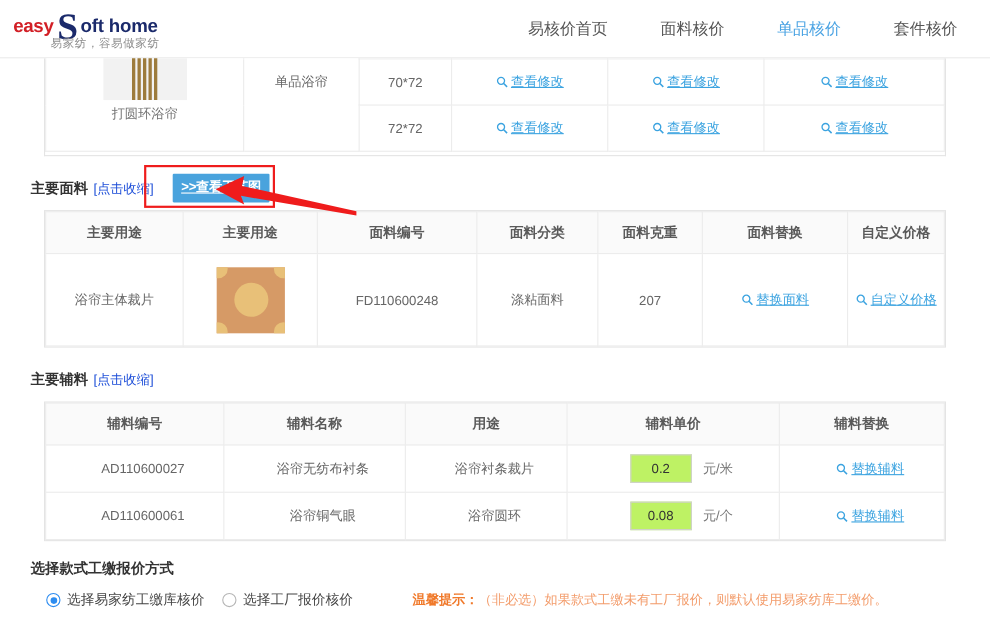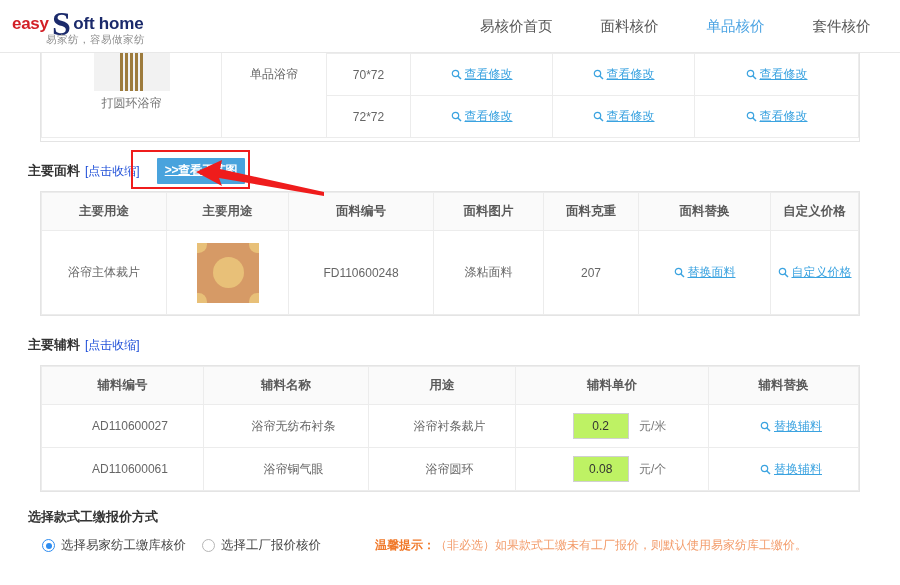--- a/index.html
+++ b/index.html
@@ -401,21 +401,21 @@
   <button class="craft-btn"><span>&gt;&gt;查看工艺图</span></button>
 </div>
 
 <div class="panel-plain">
   <table class="grid">
     <tbody>
         <tr>
       <th style="width:125px">主要用途</th>
       <th style="width:122px">主要用途</th>
       <th style="width:145px">面料编号</th>
-      <th style="width:110px">面料图片</th>
+      <th style="width:110px">面料分类</th>
       <th style="width:95px">面料克重</th>
       <th style="width:132px">面料替换</th>
       <th>自定义价格</th>
     </tr>
     <tr class="fab-row">
       <td>浴帘主体裁片</td>
       <td>
         <div class="swatch">
           <div class="blob" style="left:16px;top:14px;width:31px;height:31px;"></div>
           <div class="blob" style="left:-7px;top:-7px;width:17px;height:17px;"></div>

